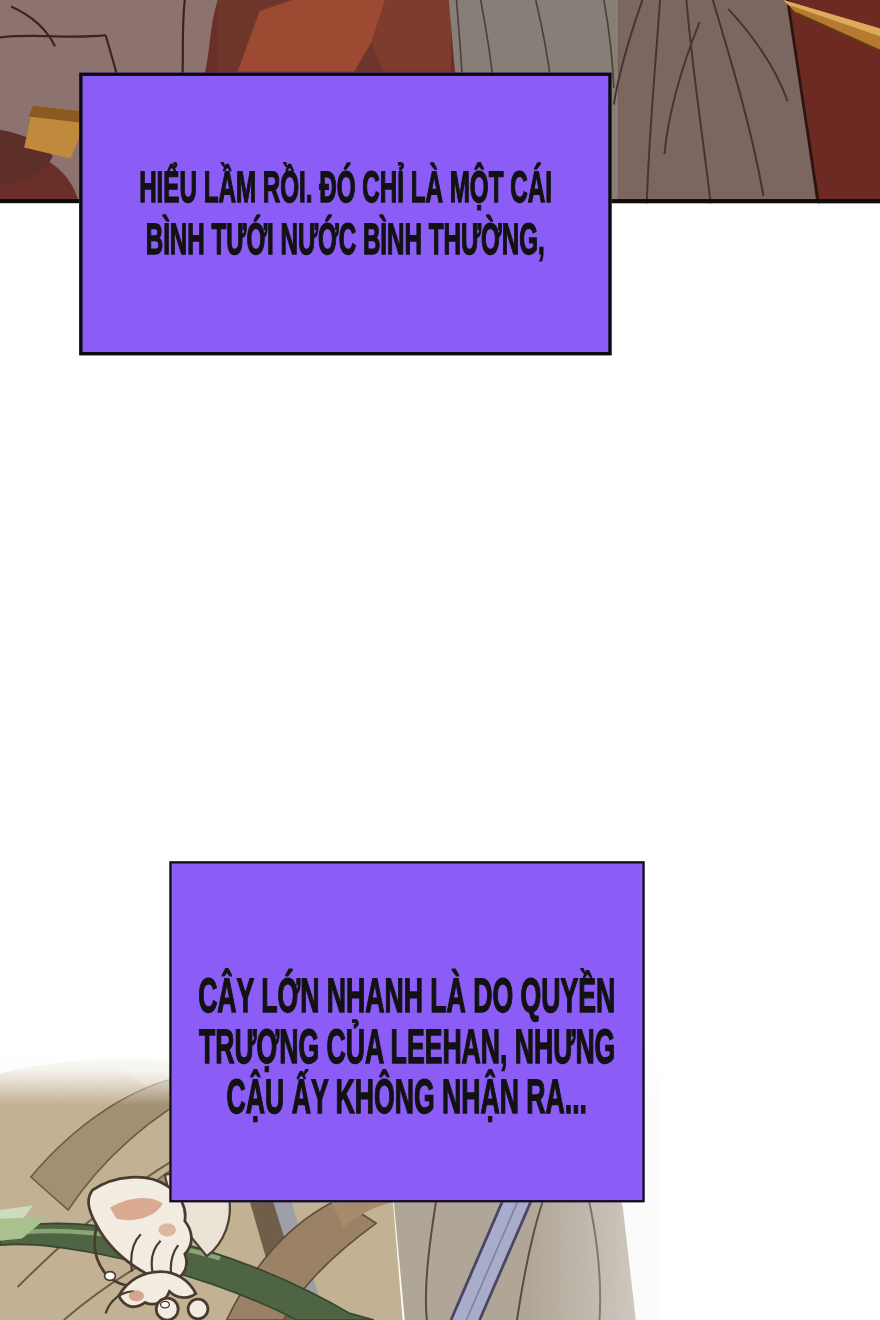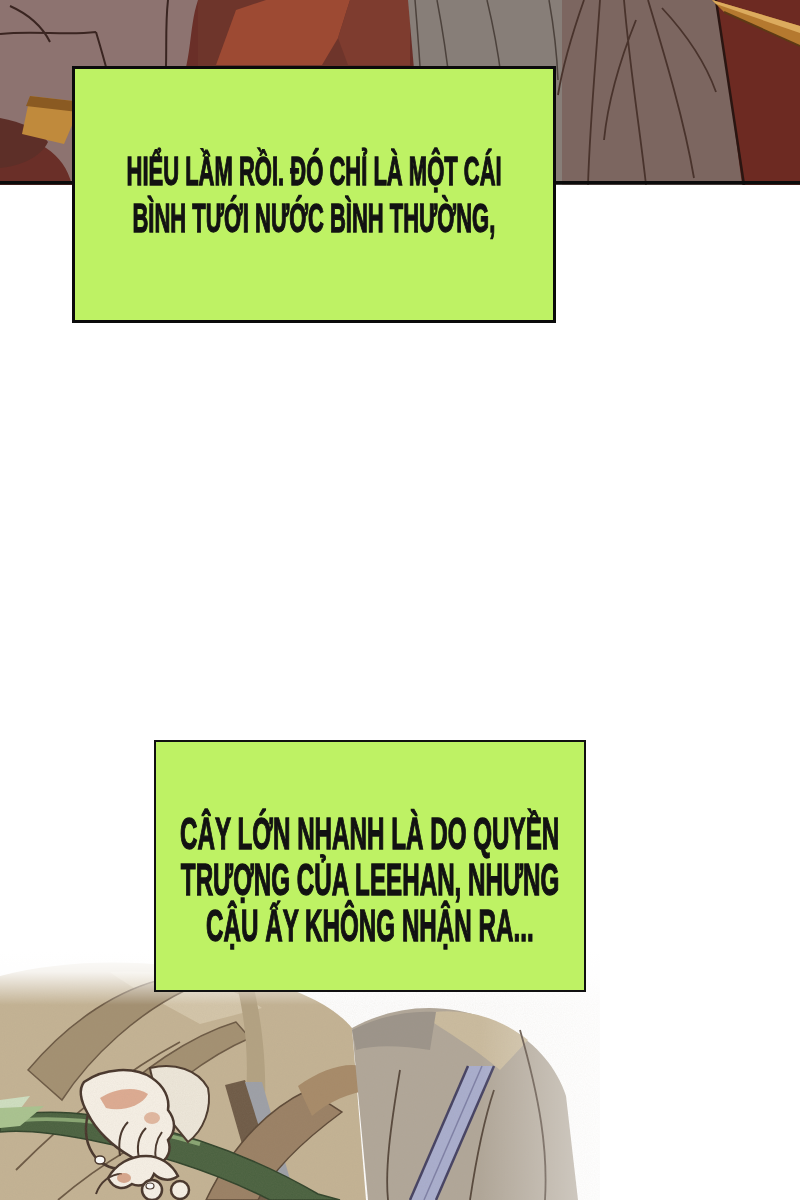--- a/index.html
+++ b/index.html
@@ -1,24 +1,24 @@
 <!DOCTYPE html>
 <html><head>
 <meta charset="utf-8">
 <style>
   html,body{margin:0;padding:0;background:#ffffff;}
   .page{position:relative;width:800px;height:1200px;background:#ffffff;overflow:hidden;
         font-family:"Liberation Sans",sans-serif;}
   .panel{position:absolute;left:0;}
   .panel-top{top:0;width:800px;height:185px;}
   .panel-bottom{top:950px;width:800px;height:250px;}
-  .speech-box{position:absolute;background:#bef264;display:flex;flex-direction:column;
+  .speech-box{position:absolute;background:#8b5cf6;display:flex;flex-direction:column;
               align-items:center;justify-content:center;z-index:5;}
   .box1{left:72px;top:66px;width:478px;height:251px;border:3px solid #0b0b0b;}
-  .box2{left:154px;top:740px;width:432px;height:252px;border:2px solid #111111;padding-top:27px;box-sizing:border-box;}
+  .box2{left:154px;top:783px;width:432px;height:310px;border:2px solid #111111;padding-top:27px;box-sizing:border-box;}
   .line{white-space:nowrap;font-weight:bold;color:#121212;
         transform:scaleX(0.55);transform-origin:50% 50%;
         -webkit-text-stroke:1.3px #121212;}
   .box1 .line{font-size:40px;line-height:47px;}
   .box2 .line{font-size:44px;line-height:46px;}
   svg{display:block;}
 </style>
 </head>
 <body>
 

